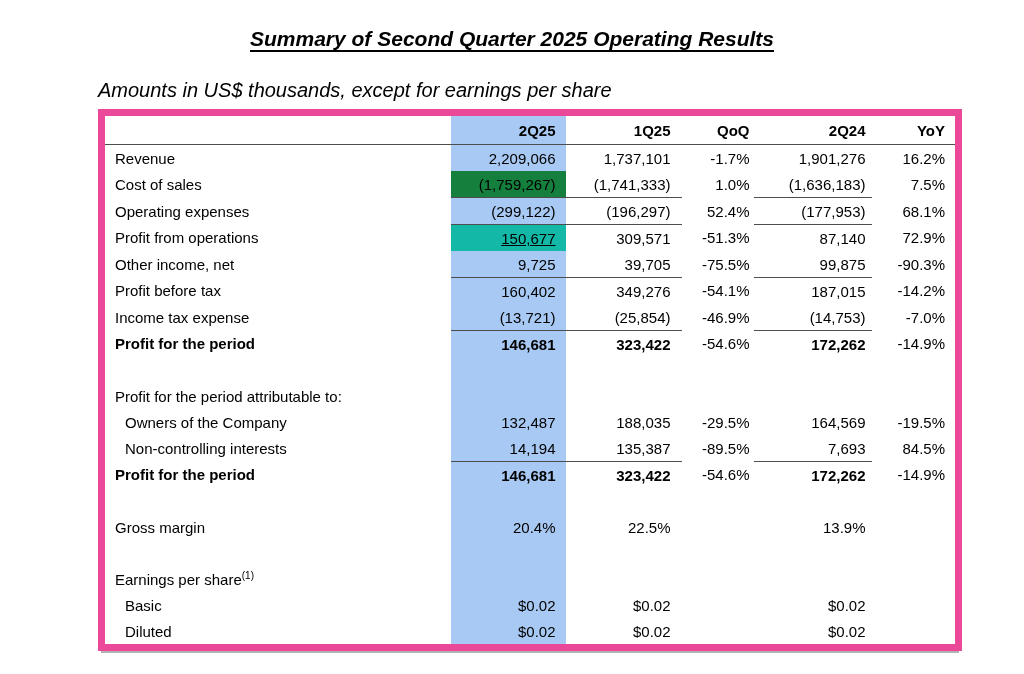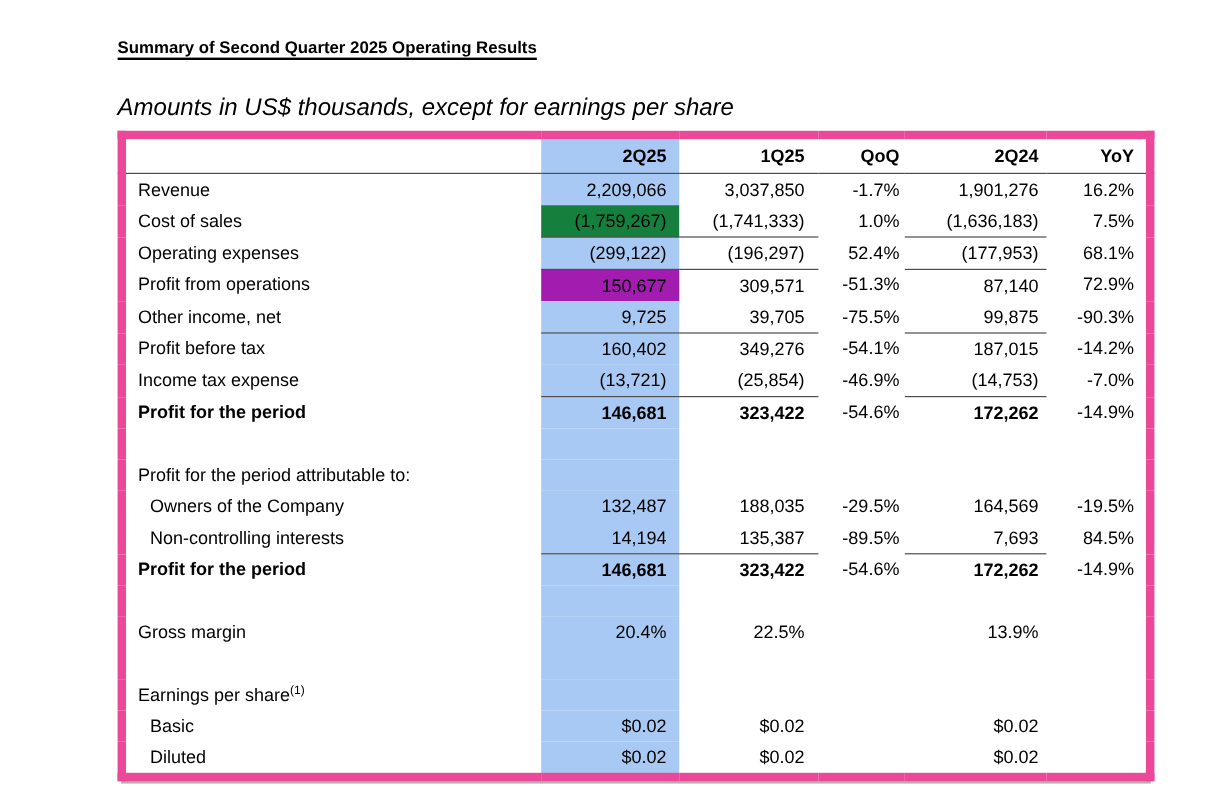--- a/index.html
+++ b/index.html
@@ -2,23 +2,23 @@
 <html><head>
 <meta charset="utf-8">
 <style>
   html,body{margin:0;padding:0;background:#ffffff;}
   .page{
     position:relative;width:1024px;height:674px;background:#ffffff;
     font-family:"Liberation Sans","DejaVu Sans",sans-serif;color:#000;
     overflow:hidden;
   }
   .title{
-    margin:26px 98px 0 98px;
-    font-size:14px;font-weight:700;line-height:26px;
-    text-decoration:underline;text-decoration-thickness:2px;text-underline-offset:4px;
+    margin:26px 98px 0 98px;text-align:center;
+    font-size:21px;font-weight:700;line-height:26px;
+    text-decoration:underline;text-decoration-thickness:2px;text-underline-offset:4px;font-style:italic;
   }
   .subtitle{
     margin:30px 0 0 98px;font-size:20px;font-style:italic;line-height:16px;
   }
   table.results{
     margin:11px 0 0 98px;border-collapse:collapse;table-layout:fixed;
     width:857px;border:7px solid #ec4899;
     box-shadow:0 5px 0 -3px rgba(0,0,0,0.30);
   }
   th,td{padding:0;font-size:15px;font-weight:400;white-space:nowrap;vertical-align:middle;}
@@ -58,21 +58,21 @@
           <th class="num c2">1Q25</th>
           <th class="num c3">QoQ</th>
           <th class="num c4">2Q24</th>
           <th class="num c5">YoY</th>
         </tr>
     </thead>
     <tbody id="body-rows">
         <tr>
           <td class="label"><span>Revenue</span></td>
           <td class="num c1 hl" style="background-color: rgb(167, 201, 243);">2,209,066</td>
-          <td class="num c2">3,037,850</td>
+          <td class="num c2">1,737,101</td>
           <td class="num c3">-1.7%</td>
           <td class="num c4">1,901,276</td>
           <td class="num c5">16.2%</td>
         </tr>
         <tr>
           <td class="label"><span>Cost of sales</span></td>
           <td class="num c1 hl rule" style="background-color: #15803d; text-align: right;">(1,759,267)</td>
           <td class="num c2 rule">(1,741,333)</td>
           <td class="num c3">1.0%</td>
           <td class="num c4 rule">(1,636,183)</td>
@@ -81,21 +81,21 @@
         <tr>
           <td class="label"><span>Operating expenses</span></td>
           <td class="num c1 hl rule" style="background-color: rgb(167, 201, 243);">(299,122)</td>
           <td class="num c2 rule">(196,297)</td>
           <td class="num c3">52.4%</td>
           <td class="num c4 rule">(177,953)</td>
           <td class="num c5">68.1%</td>
         </tr>
         <tr>
           <td class="label"><span>Profit from operations</span></td>
-          <td class="num c1 hl" style="background-color: #a21caf;">150,677</td>
+          <td class="num c1 hl" style="background-color: #14b8a6; text-decoration: underline;">150,677</td>
           <td class="num c2">309,571</td>
           <td class="num c3">-51.3%</td>
           <td class="num c4">87,140</td>
           <td class="num c5">72.9%</td>
         </tr>
         <tr>
           <td class="label"><span>Other income, net</span></td>
           <td class="num c1 hl rule" style="background-color: rgb(167, 201, 243);">9,725</td>
           <td class="num c2 rule">39,705</td>
           <td class="num c3">-75.5%</td>

